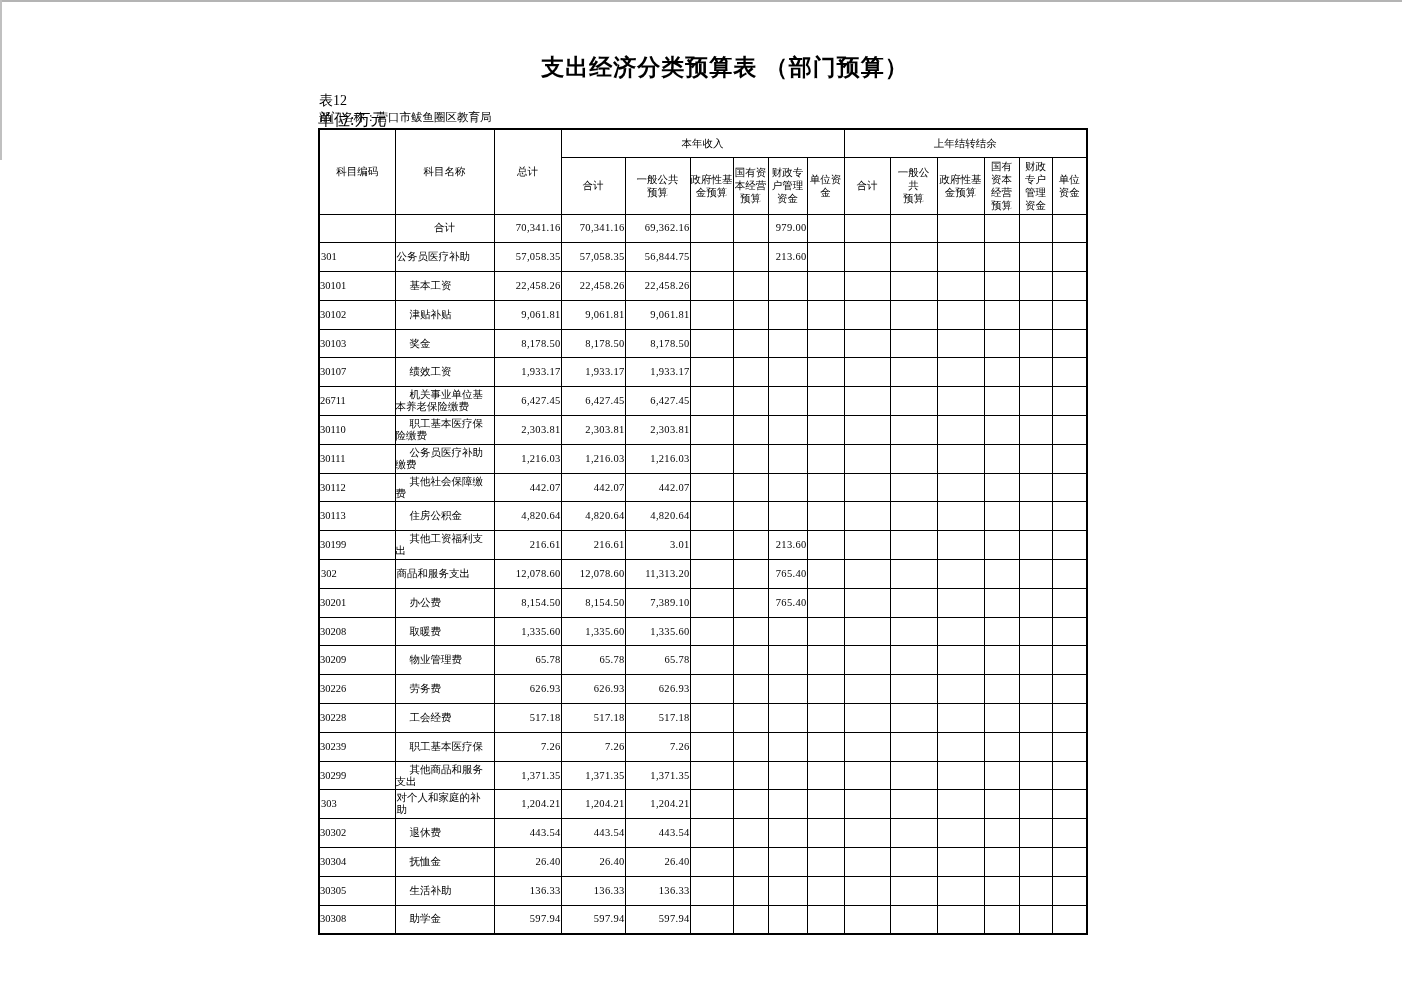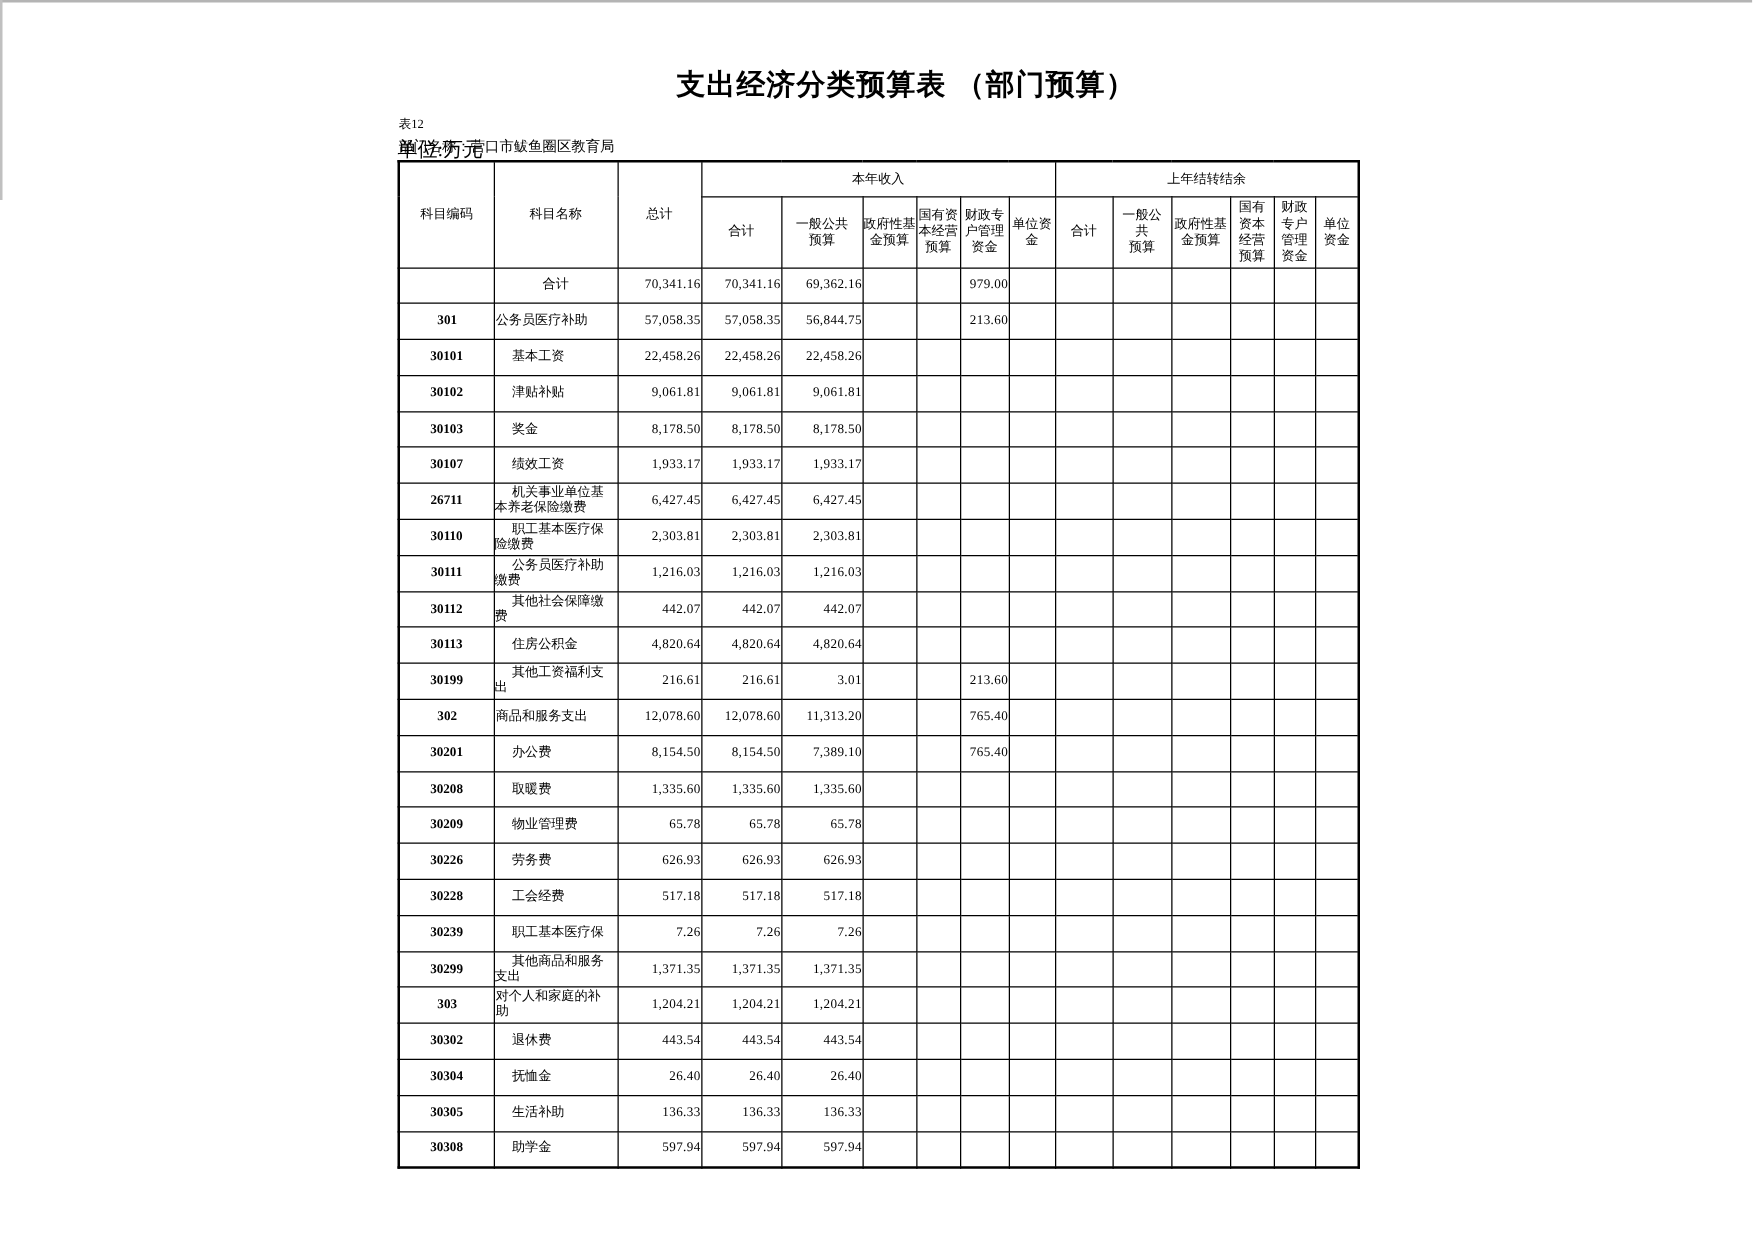--- a/index.html
+++ b/index.html
@@ -12,21 +12,21 @@
     overflow:hidden;
   }
   .edge-top{position:absolute;left:0;top:0;width:1402px;height:2px;background:#b4b4b4;}
   .edge-left{position:absolute;left:0;top:0;width:2px;height:160px;background:#c0c0c0;}
   .title{
     position:absolute;left:0;top:52px;width:1402px;
     text-align:center;
     font-family:"Liberation Sans","DejaVu Sans",sans-serif;
     font-weight:bold;font-size:23px;letter-spacing:1px;padding-left:24px;
   }
-  .table-no{position:absolute;left:319px;top:92px;font-size:10px;}
+  .table-no{position:absolute;left:319px;top:92px;font-size:14px;}
   .dept{position:absolute;left:319px;top:110px;font-size:11.5px;}
   .unit{position:absolute;left:318px;top:110px;width:768px;text-align:left;font-size:16px;}
   table.budget{
     position:absolute;left:318px;top:128px;
     width:768px;
     border-collapse:collapse;table-layout:fixed;
     border:2px solid #000;
     font-size:10.5px;line-height:12px;
   }
   table.budget th, table.budget td{
@@ -35,21 +35,21 @@
     overflow:hidden;
     vertical-align:middle;
   }
   table.budget th{
     font-weight:normal;text-align:center;
     white-space:pre-line;line-height:13px;
   }
   tr.hdr-group{height:28px;}
   tr.hdr-sub{height:57px;}
   tbody tr{height:28.8px;}
-  td.code{text-align:center;white-space:nowrap;font-weight:bold;}
+  td.code{text-align:left;white-space:nowrap;}
   td.code.lvl1{padding-left:1px;}
   td.code.lvl2{}
   td.name{text-align:left;white-space:pre-line;}
   td.name.lvl0{text-align:center;}
   td.name.lvl1{padding-left:1px;}
   td.name.lvl2{text-indent:14px;}
   td.num{text-align:right;padding-right:3px;white-space:nowrap;letter-spacing:0.3px;}
 </style>
 </head>
 <body>

